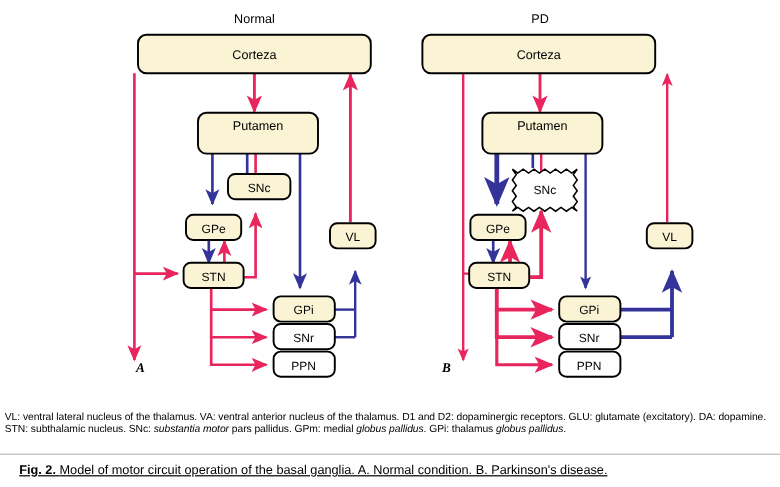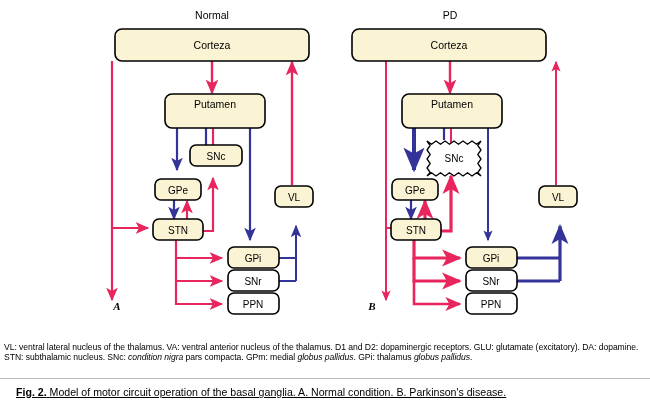--- a/index.html
+++ b/index.html
@@ -221,21 +221,21 @@
       <rect x="466" y="293" width="51" height="21" rx="6" ry="6" fill="#ffffff" stroke="#000" stroke-width="1.6"></rect>
       <text x="491" y="308" text-anchor="middle" font-size="10" fill="#000">PPN</text>
     </g>
 
     <text x="372" y="310" text-anchor="middle" font-family="Liberation Serif, serif" font-size="11" font-weight="bold" font-style="italic" fill="#000">B</text>
   </g>
 </svg>
 </div>
 
 <div class="legend">
-  <p><span>VL: ventral lateral nucleus of the thalamus. VA: ventral anterior nucleus of the thalamus. D1 and D2: dopaminergic receptors. GLU: glutamate (excitatory). DA: dopamine. STN: subthalamic nucleus. SNc: </span><i>condition nigra</i><span> pars compacta. GPm: medial </span><i>globus pallidus</i><span>. GPi: thalamus </span><i>globus pallidus</i><span>.</span></p>
+  <p><span>VL: ventral lateral nucleus of the thalamus. VA: ventral anterior nucleus of the thalamus. D1 and D2: dopaminergic receptors. GLU: glutamate (excitatory). DA: dopamine. STN: subthalamic nucleus. SNc: </span><i>substantia motor</i><span> pars pallidus. GPm: medial </span><i>globus pallidus</i><span>. GPi: thalamus </span><i>globus pallidus</i><span>.</span></p>
 </div>
 
 <div class="rule"></div>
 
 <div class="caption">
   <b>Fig. 2.</b>
   <span>Model of motor circuit operation of the basal ganglia. A. Normal condition. B. Parkinson's disease.</span>
 </div>
 
 </body></html>

